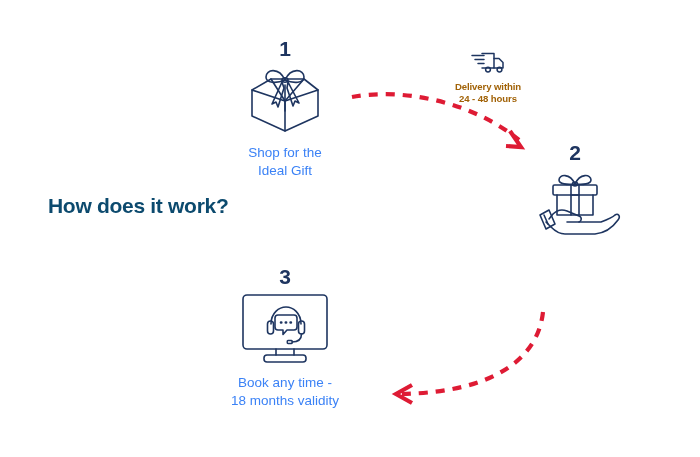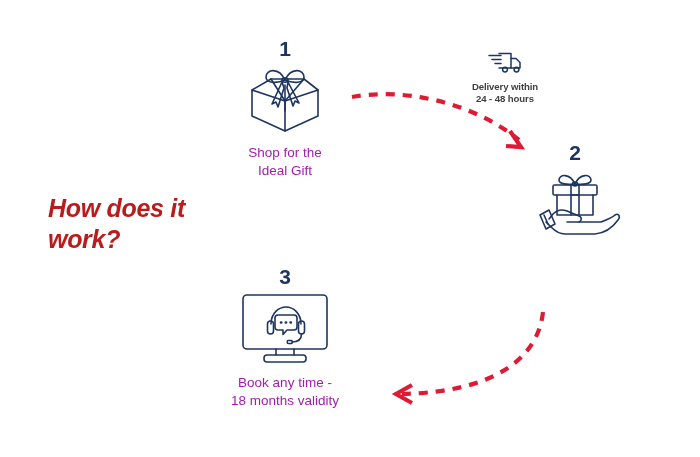--- a/index.html
+++ b/index.html
@@ -19,26 +19,25 @@
     background: #ffffff;
     overflow: hidden;
   }
 
   
   .headline {
     position: absolute;
     left: 48px;
     top: 193px;
     width: 200px;
-    font-size: 25px;
+    font-size: 21px;
     line-height: 1.22;
     font-weight: bold;
-    color: #b91c1c;
+    color: #0c4a6e;
     letter-spacing: -0.3px;
-    font-style: italic;
   }
 
   
   .step {
     position: absolute;
     text-align: center;
     color: #1e3560;
   }
   .step-number {
     font-size: 21px;
@@ -47,37 +46,37 @@
     line-height: 1;
     margin-bottom: 4px;
   }
   .step-icon {
     display: block;
     margin: 0 auto;
   }
   .step-label {
     font-size: 13.5px;
     line-height: 1.33;
-    color: #a21caf;
+    color: #3b82f6;
     white-space: pre-line;
     margin-top: 9px;
   }
 
   #step-1 { left: 206px; top: 38px;  width: 158px; }
   #step-2 { left: 496px; top: 142px; width: 158px; }
   #step-3 { left: 196px; top: 266px; width: 178px; }
 
   
   .delivery-note {
     position: absolute;
-    left: 444px;
+    left: 427px;
     top: 52px;
     width: 122px;
     text-align: center;
-    color: #404040;
+    color: #a16207;
   }
   .delivery-note .note-text {
     font-size: 9.6px;
     font-weight: bold;
     line-height: 1.28;
     white-space: pre-line;
     margin-top: 3px;
     letter-spacing: -0.1px;
   }
 

